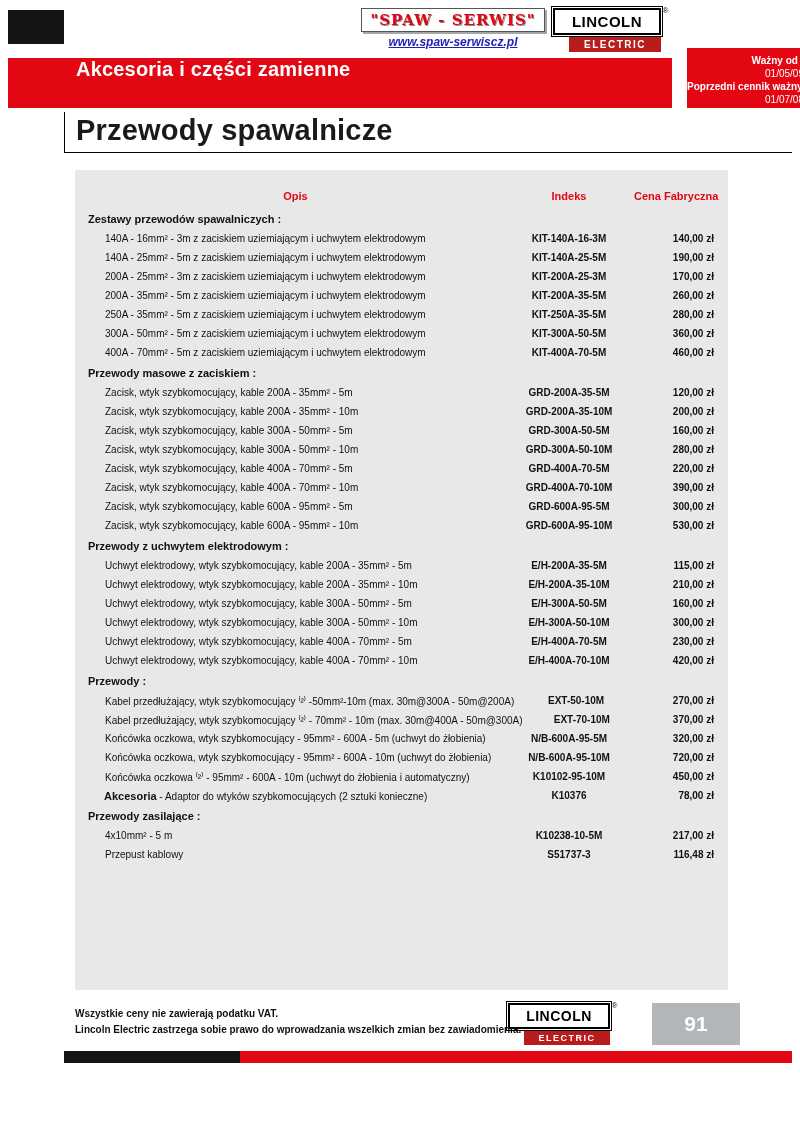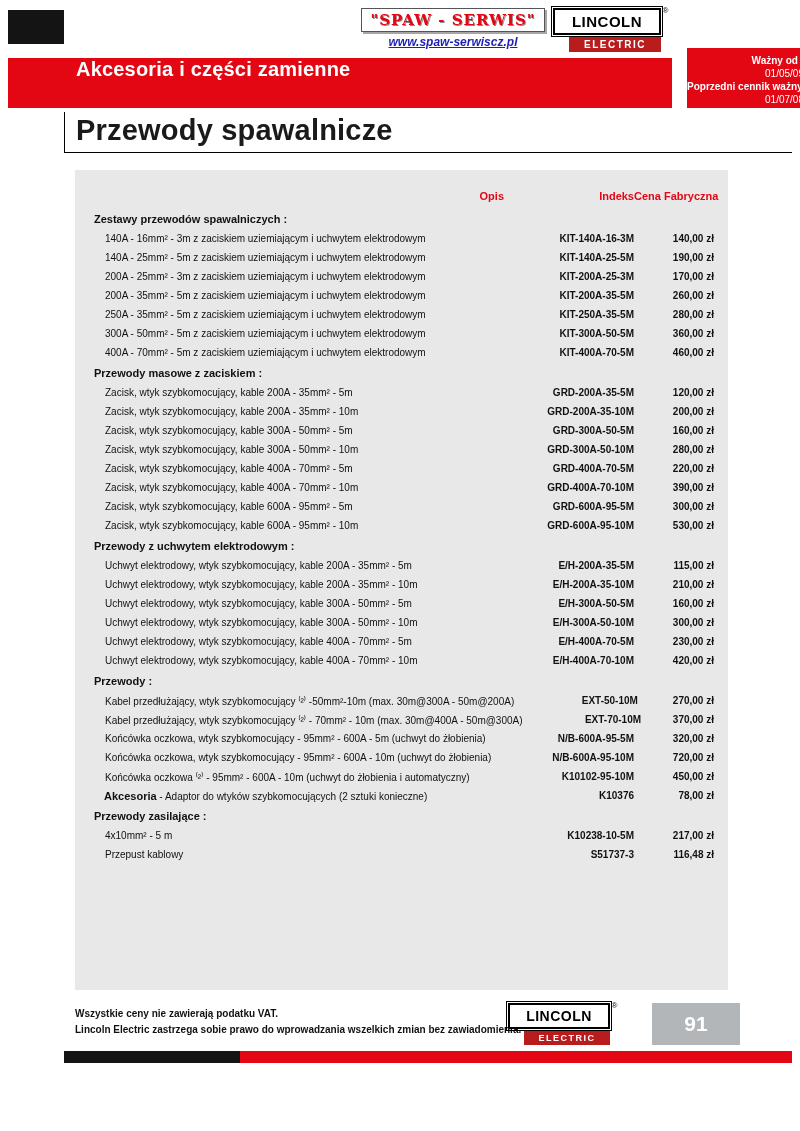--- a/index.html
+++ b/index.html
@@ -58,27 +58,27 @@
   .rule-h { position:absolute; left:64px; top:152px; width:728px; height:1px; background:#000; }
   .page-title { position:absolute; left:76px; top:114px; font-size:29px; font-weight:bold; color:#1a1a1a; letter-spacing:.2px; }
 
   
   .ptable {
     position:absolute; left:75px; top:170px; width:653px; height:820px;
     background:#e8e8e8; padding-top:14px;
   }
   .row { display:flex; align-items:center; height:19px; font-size:10px; white-space:nowrap; }
   .cell.desc { flex:1; padding-left:30px; overflow:visible; }
-  .cell.idx { width:130px; text-align:right; font-weight:bold; }
+  .cell.idx { width:130px; text-align:center; font-weight:bold; }
   .cell.price { width:94px; text-align:right; padding-right:14px; font-weight:bold; }
   .thead { height:24px; }
   .thead .cell { color:#e30613; font-weight:bold; font-size:11px; }
-  .thead .desc { text-align:right; padding-left:12px; }
+  .thead .desc { text-align:center; padding-left:12px; }
   .section-row { height:21px; }
-  .section-row .desc { padding-left:19px; font-weight:bold; font-size:11px; color:#111; }
+  .section-row .desc { padding-left:13px; font-weight:bold; font-size:11px; color:#111; }
   .prefix-row .desc { padding-left:29px; }
   .prefix-row .desc b { font-size:11px; }
 
   
   .notes { position:absolute; left:75px; top:1006px; font-size:10px; font-weight:bold; line-height:16px; color:#111; }
   .page-box {
     position:absolute; left:652px; top:1003px; width:88px; height:42px; background:#b3b6b9;
     display:flex; align-items:center; justify-content:center; color:#fff; font-size:21px; font-weight:bold;
   }
   .bottom-black { position:absolute; left:64px; top:1051px; width:176px; height:12px; background:#141414; }

